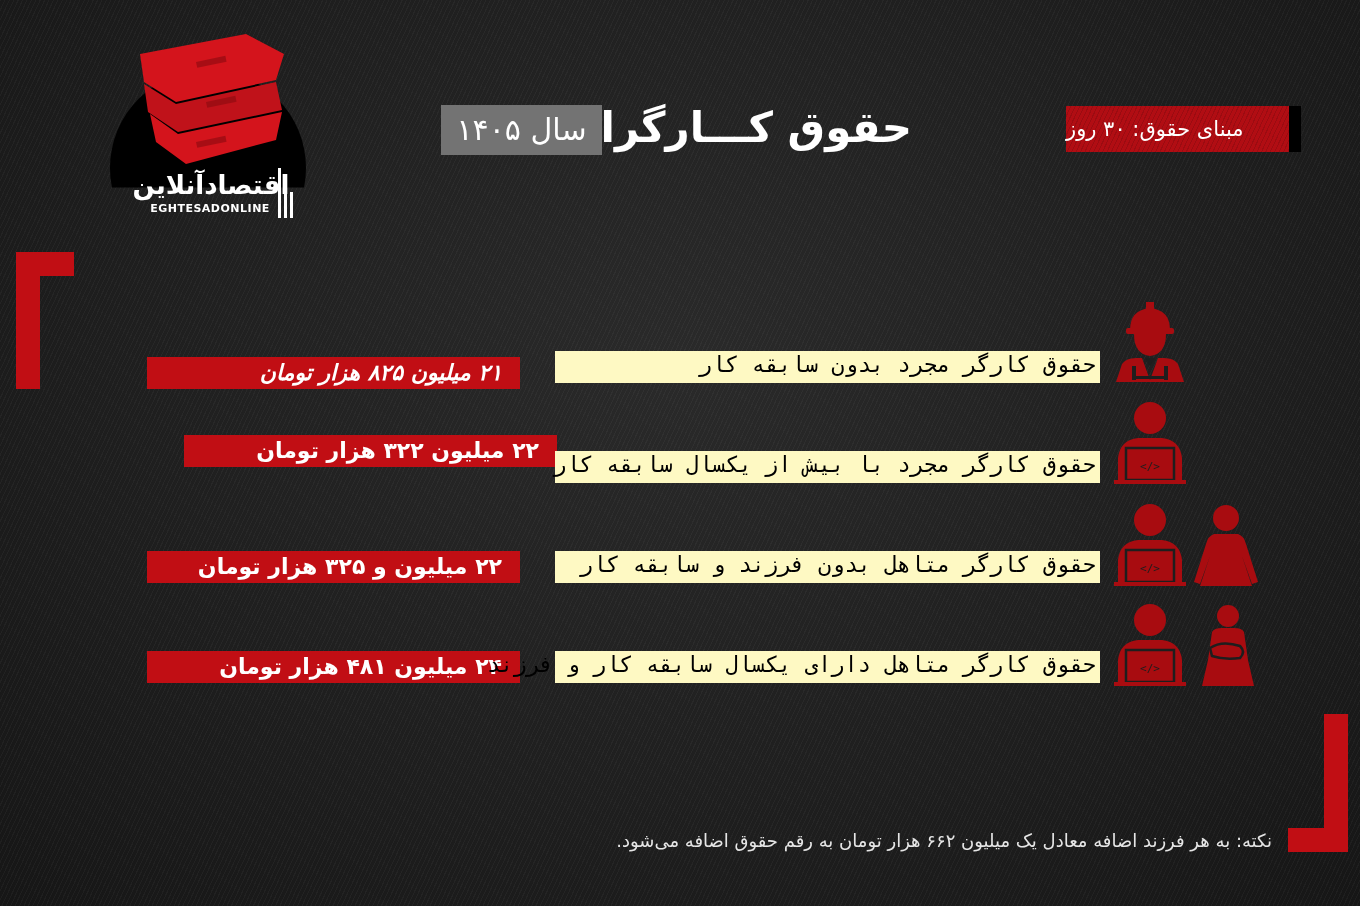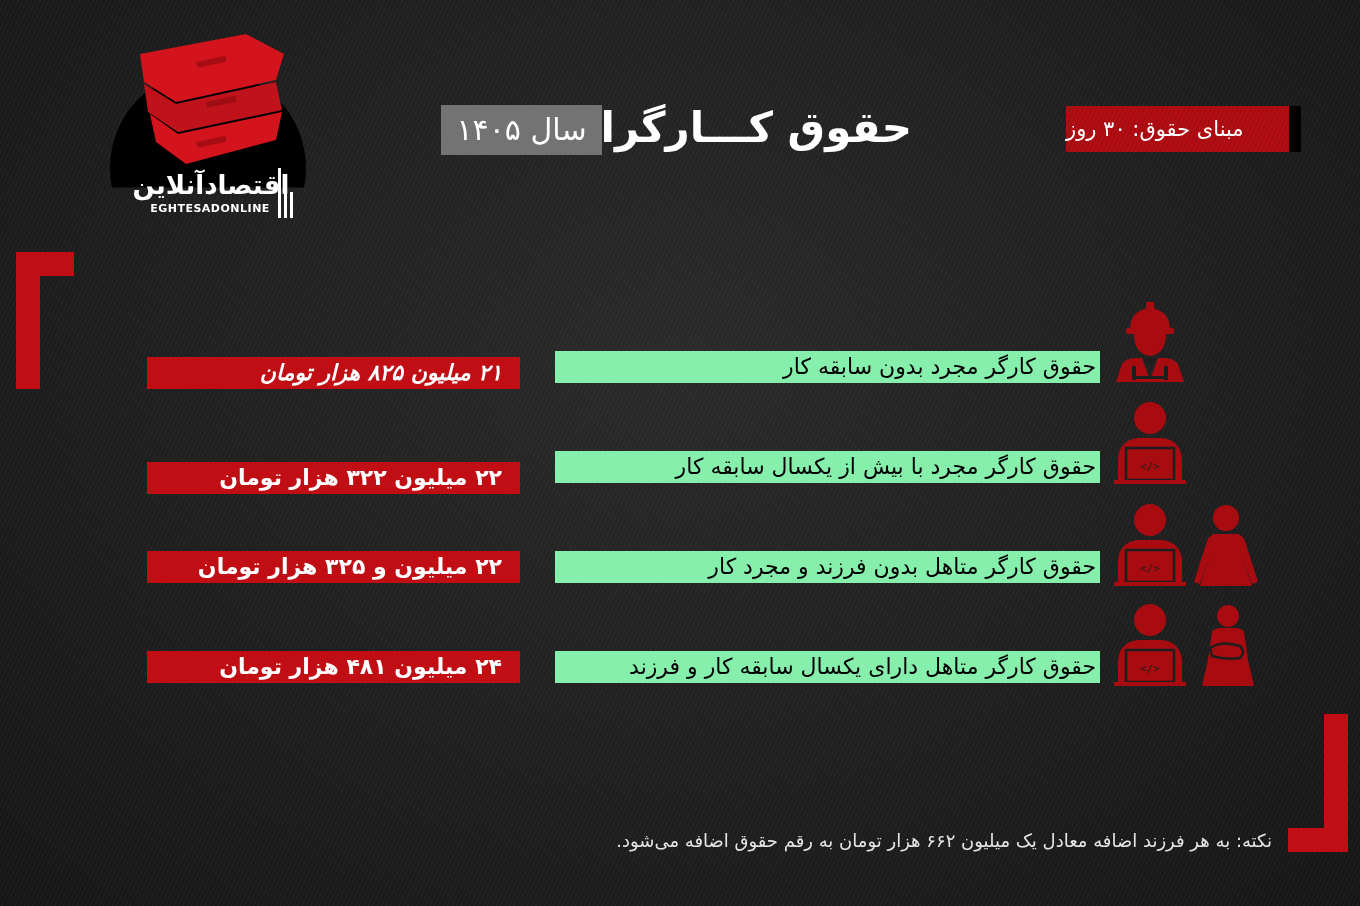--- a/index.html
+++ b/index.html
@@ -62,23 +62,24 @@
 
     
     .amount {
       left: 147px; width: 373px; height: 32px;
       background: #c10e14; color: #fff; font-size: 22px; font-weight: bold;
       direction: rtl; text-align: right; padding-right: 18px; line-height: 32px;
       white-space: nowrap;
     }
     .label {
       left: 555px; width: 545px; height: 32px;
-      background: #86efac; color: #000; font-size: 22px;
+      background: #fef9c3; color: #000; font-size: 22px;
       direction: rtl; text-align: right; padding-right: 4px; line-height: 32px;
       white-space: nowrap;
+      font-family: Liberation Mono, monospace;
     }
     .icon { position: absolute; }
     .icon svg { display: block; }
 
     .note {
       right: 88px; top: 830px; font-size: 18px; color: #e6e6e6;
       direction: rtl; white-space: nowrap;
     }
   </style>
 </head>
@@ -128,36 +129,36 @@
       <path d="M22,34 Q22,54 38,56 Q54,54 54,34 Z"></path>
       <path d="M10,64 Q14,58 24,58 L30,58 L38,80 L46,58 L52,58 Q62,58 66,64 L72,82 L4,82 Z"></path>
       <polygon points="33,58 43,58 38,66" fill="#1e1e1e"></polygon>
       <rect x="20" y="66" width="4" height="14" fill="#1e1e1e"></rect>
       <rect x="52" y="66" width="4" height="14" fill="#1e1e1e"></rect>
       <rect x="20" y="76" width="36" height="3" fill="#1e1e1e"></rect>
     </g>
   </svg>
 </div>
 
-<div class="abs amount" style="top:462px;">۲۲ میلیون ۳۲۲ هزار تومان</div>
+<div class="abs amount" style="top:435px;margin-left:37px;">۲۲ میلیون ۳۲۲ هزار تومان</div>
 <div class="abs label" style="top:451px;">حقوق کارگر مجرد با بیش از یکسال سابقه کار</div>
 <div class="icon" style="left:1114px; top:400px;">
   <svg width="72" height="86" viewBox="0 0 72 86">
     <g fill="#a80c10">
       <circle cx="36" cy="18" r="16"></circle>
       <path d="M4,82 L4,58 Q6,40 24,38 L48,38 Q66,40 68,58 L68,82 Z"></path>
     </g>
     <rect x="12" y="48" width="48" height="32" fill="none" stroke="#1e1e1e" stroke-width="2.5"></rect>
     <text x="36" y="70" text-anchor="middle" font-family="DejaVu Sans Mono, monospace" font-size="11" fill="#1e1e1e">&lt;/&gt;</text>
     <rect x="0" y="80" width="72" height="4" fill="#a80c10"></rect>
   </svg>
 </div>
 
 <div class="abs amount" style="top:551px;">۲۲ میلیون و ۳۲۵ هزار تومان</div>
-<div class="abs label" style="top:551px;">حقوق کارگر متاهل بدون فرزند و مجرد کار</div>
+<div class="abs label" style="top:551px;">حقوق کارگر متاهل بدون فرزند و سابقه کار</div>
 <div class="icon" style="left:1114px; top:502px;">
   <svg width="72" height="86" viewBox="0 0 72 86">
     <g fill="#a80c10">
       <circle cx="36" cy="18" r="16"></circle>
       <path d="M4,82 L4,58 Q6,40 24,38 L48,38 Q66,40 68,58 L68,82 Z"></path>
     </g>
     <rect x="12" y="48" width="48" height="32" fill="none" stroke="#1e1e1e" stroke-width="2.5"></rect>
     <text x="36" y="70" text-anchor="middle" font-family="DejaVu Sans Mono, monospace" font-size="11" fill="#1e1e1e">&lt;/&gt;</text>
     <rect x="0" y="80" width="72" height="4" fill="#a80c10"></rect>
   </svg>

